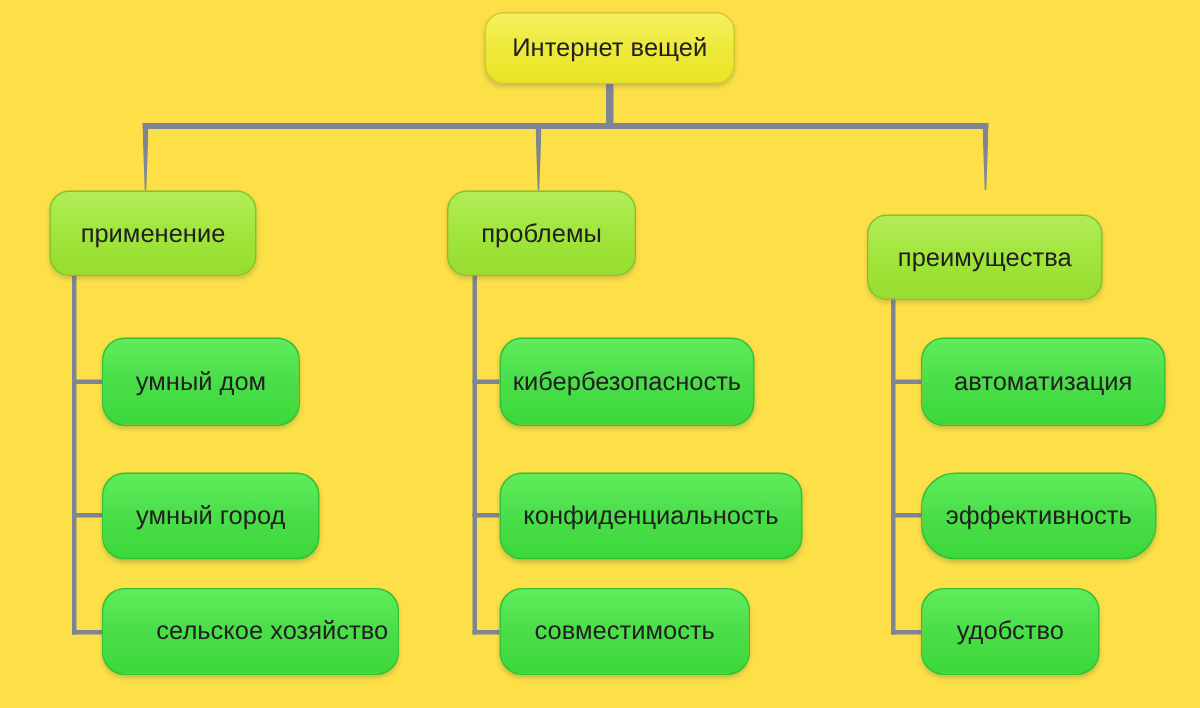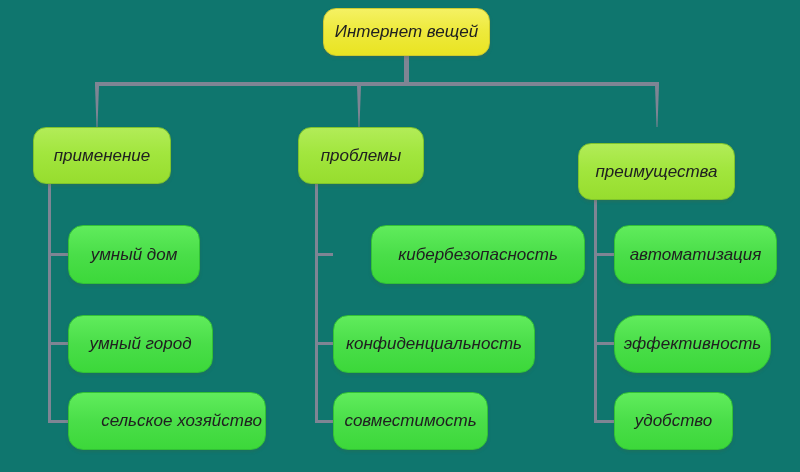--- a/index.html
+++ b/index.html
@@ -5,23 +5,22 @@
   html, body {
     margin: 0;
     padding: 0;
     background: #f7f8f9;
     font-family: "Liberation Sans", "DejaVu Sans", sans-serif;
   }
   .canvas {
     position: relative;
     width: 800px;
     height: 472px;
-    background: #0f766e;
+    background: #fde047;
     overflow: hidden;
-    font-style: italic;
   }
   .node {
     position: absolute;
     display: flex;
     align-items: center;
     justify-content: center;
     box-sizing: border-box;
     font-size: 17px;
     color: #202020;
     white-space: nowrap;
@@ -82,21 +81,21 @@
   <div class="node root" style="left:323px; top:8px; width:167px; height:48px;">Интернет вещей</div>
 
   <div class="node branch" style="left:33px; top:127px; width:138px; height:57px;text-align:center;">применение</div>
   <div class="node branch" style="left:298px; top:127px; width:126px; height:57px;">проблемы</div>
   <div class="node branch" style="left:578px; top:127px; width:157px; height:57px;margin-top:16px;">преимущества</div>
 
   <div class="node child" style="left:68px; top:225px; width:132px; height:59px;">умный дом</div>
   <div class="node child" style="left:68px; top:315px; width:145px; height:58px;">умный город</div>
   <div class="node child" style="left:68px; top:392px; width:198px; height:58px;padding-left:29px;">сельское хозяйство</div>
 
-  <div class="node child" style="left:333px; top:225px; width:214px; height:59px;margin-left:38px;">кибербезопасность</div>
+  <div class="node child" style="left:333px; top:225px; width:170px; height:59px;">кибербезопасность</div>
   <div class="node child" style="left:333px; top:315px; width:202px; height:58px;text-align:center;">конфиденциальность</div>
-  <div class="node child" style="left:333px; top:392px; width:155px; height:58px;">совместимость</div>
+  <div class="node child" style="left:333px; top:392px; width:167px; height:58px;">совместимость</div>
 
   <div class="node child" style="left:614px; top:225px; width:163px; height:59px;">автоматизация</div>
   <div class="node child" style="left:614px; top:315px; width:157px; height:58px;border-radius:23px;">эффективность</div>
   <div class="node child" style="left:614px; top:392px; width:119px; height:58px;">удобство</div>
 
 </div>
 
 </body></html>

